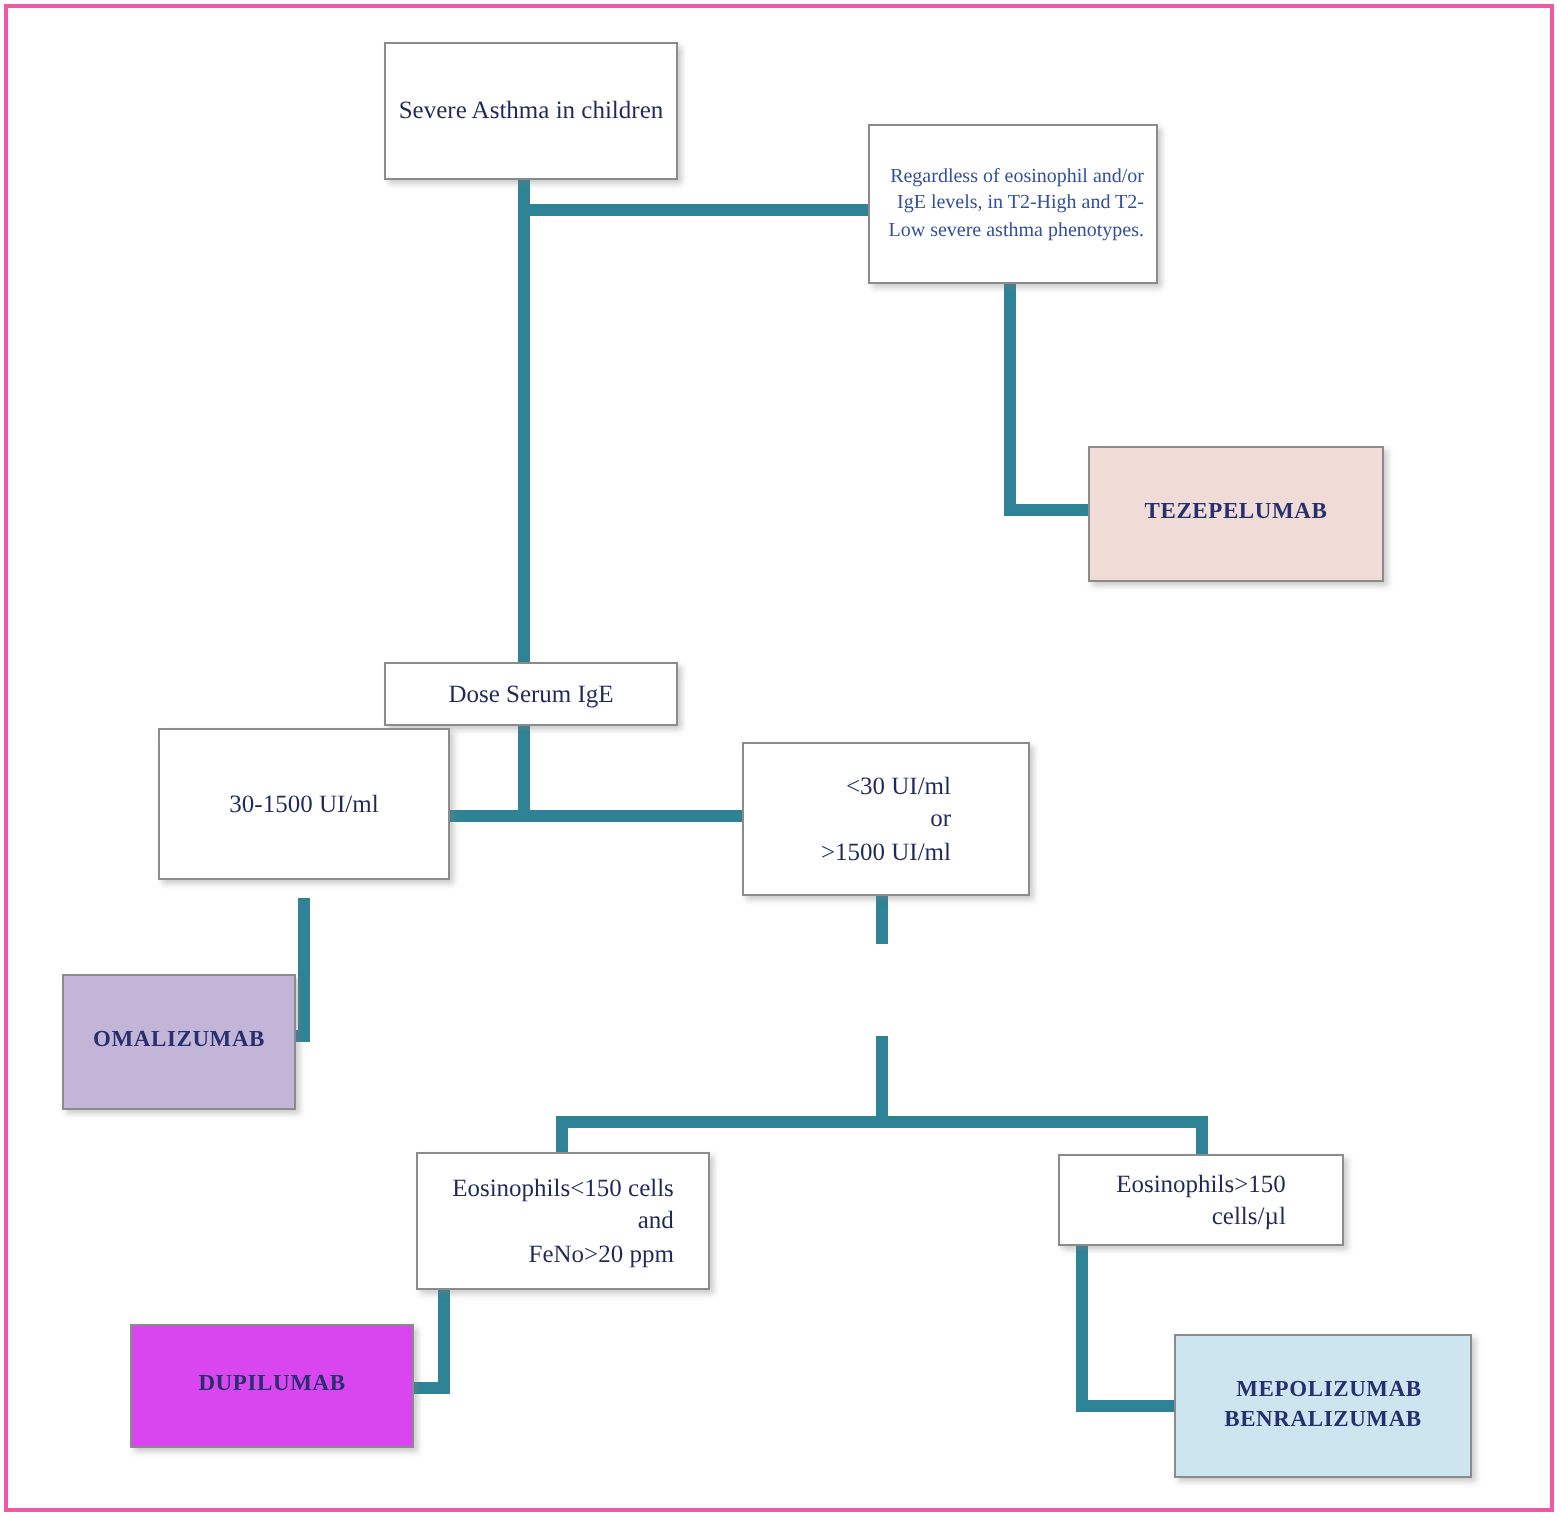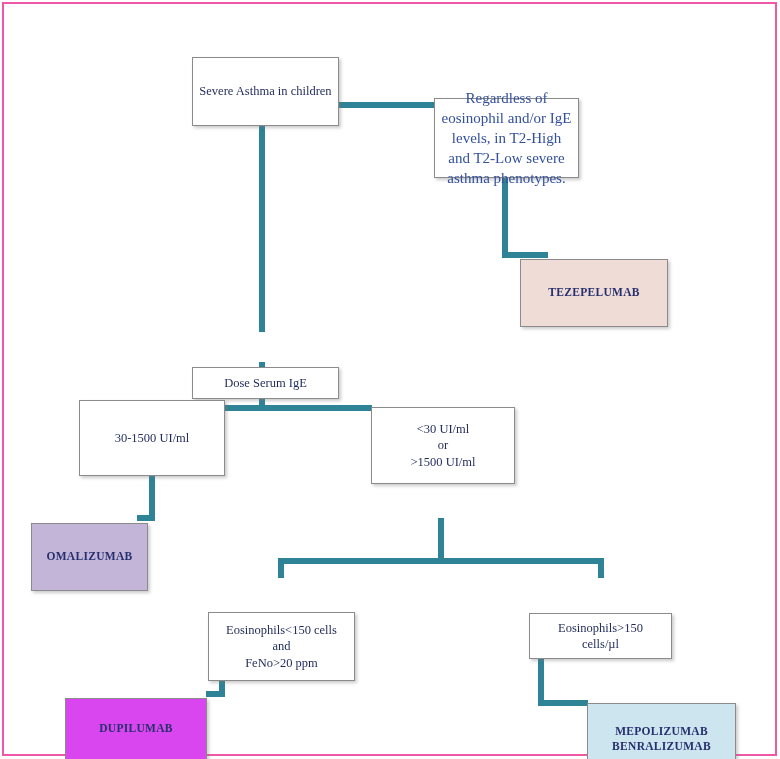--- a/index.html
+++ b/index.html
@@ -27,47 +27,46 @@
     pointer-events: none;
   }
   .node {
     position: absolute;
     box-sizing: border-box;
     border: 1px solid #8b8b8b;
     background: #ffffff;
     display: flex;
     align-items: center;
     justify-content: center;
-    text-align: center;
+    text-align: right;
     color: #26306b;
     font-size: 12.5px;
     line-height: 1.32;
     padding: 3px 6px;
     box-shadow: 2px 2px 3px rgba(120,120,120,0.38);
     z-index: 3;
-    margin-top: 36px;
   }
   .node .txt {
     display: block;
     white-space: pre-line;
   }
   .drug {
     font-weight: bold;
     font-size: 11.5px;
     letter-spacing: 0.3px;
     color: #27306e;
   }
   .conn {
     position: absolute;
     background: #2e8396;
     z-index: 1;
   }
   .note-text {
     color: #32509c;
-    font-size: 15px;
+    font-size: 10px;
     line-height: 1.34;
   }
   .dark-text { color: #1f2a5a; }
 </style>
 </head>
 <body>
 
 <div id="page">
 
   <div id="page-border"></div>
@@ -106,21 +105,21 @@
   <div class="conn" style="left:538px; top:700px; width:50px; height:6px;"></div>
 
   <div class="node" style="left:192px; top:21px; width:147px; height:69px;">
     <span class="txt dark-text">Severe Asthma in children</span>
   </div>
 
   <div class="node" style="left:434px; top:62px; width:145px; height:80px; background:#ffffff;">
     <span class="txt note-text">Regardless of eosinophil and/or IgE levels, in T2-High and T2-Low severe asthma phenotypes.</span>
   </div>
 
-  <div class="node" style="left:520px; top:223px; width:148px; height:68px; background:#f0dcd6;">
+  <div class="node" style="left:544px; top:223px; width:148px; height:68px; background:#f0dcd6;">
     <span class="txt drug">TEZEPELUMAB</span>
   </div>
 
   <div class="node" style="left:192px; top:331px; width:147px; height:32px;">
     <span class="txt dark-text">Dose Serum IgE</span>
   </div>
 
   <div class="node" style="left:79px; top:364px; width:146px; height:76px;">
     <span class="txt dark-text">30-1500 UI/ml</span>
   </div>

